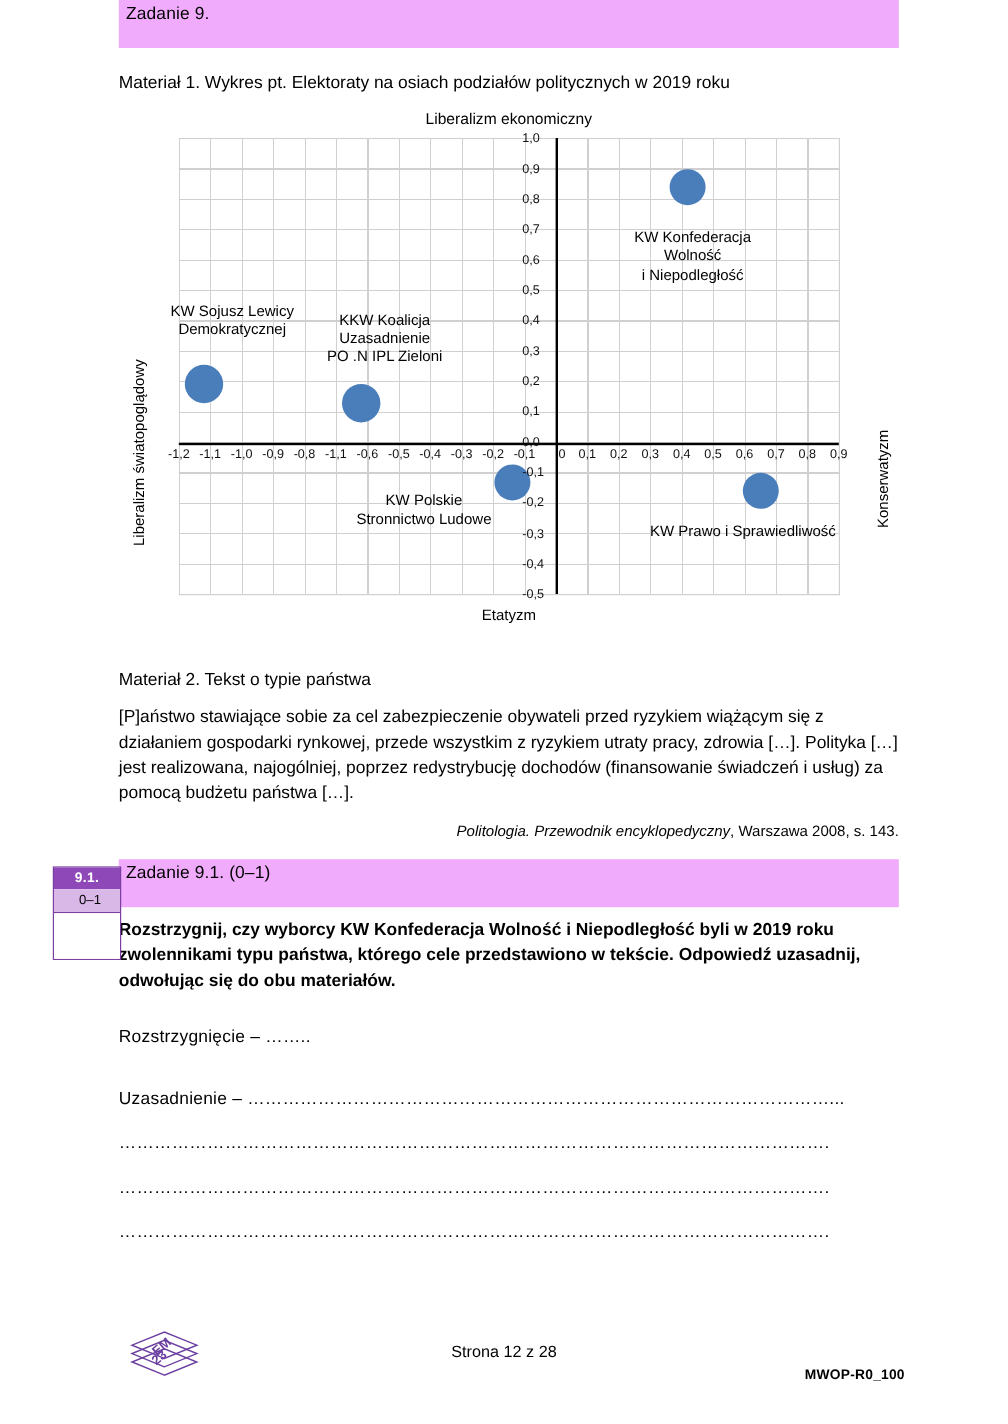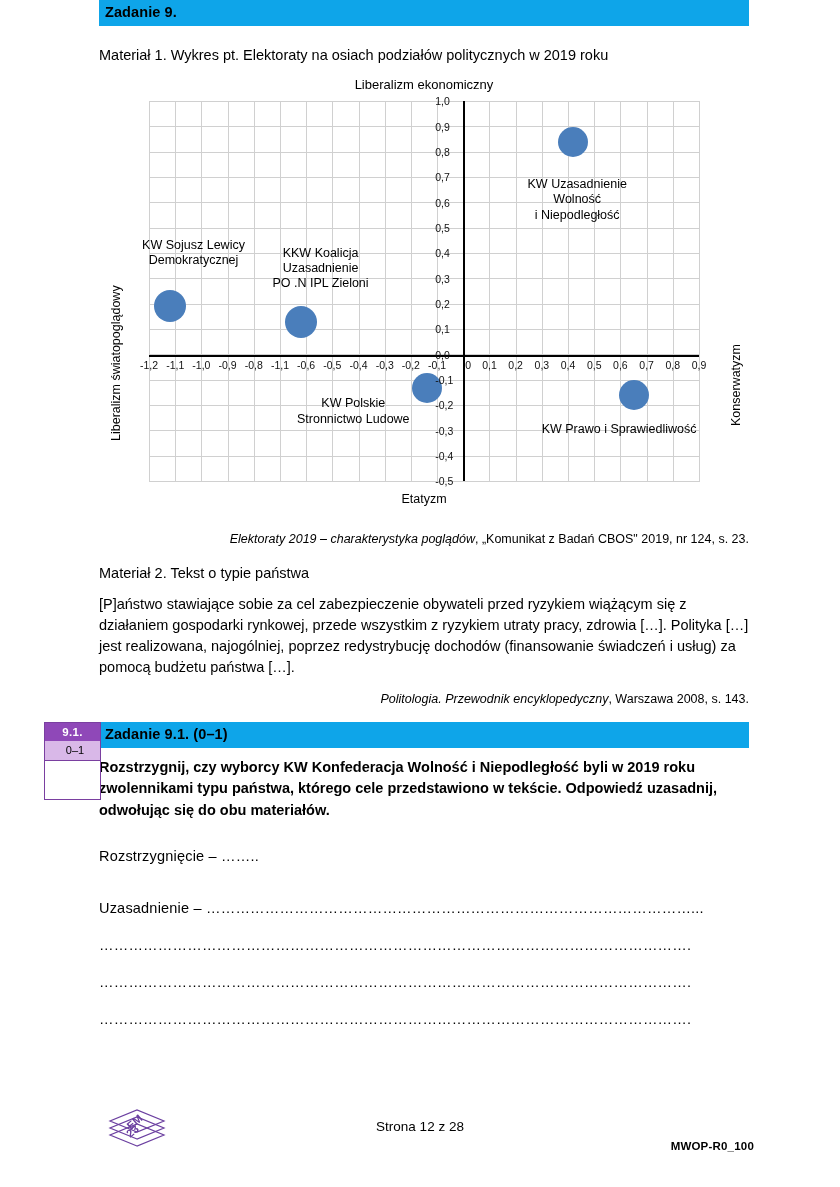--- a/index.html
+++ b/index.html
@@ -13,24 +13,24 @@
     overflow: hidden;
   }
 
   
   .page { position: relative; width: 840px; height: 1187px; }
 
   .content { position: absolute; left: 99px; top: 0; width: 650px; }
 
   
   .task-header {
-    background: #0ea5e9;
-    font-weight: bold;
-    font-size: 14.5px;
-    padding: 4px 6px 5px 6px;
+    background: #f0abfc;
+    font-weight: normal;
+    font-size: 14.5px;
+    padding: 4px 6px 19px 6px;
     line-height: 1.15;
     letter-spacing: 0.1px;
   }
 
   
   .material-line {
     font-size: 14.5px;
     line-height: 1.35;
   }
 
@@ -259,21 +259,21 @@
             <div class="point-label" style="left: 171.548px; top: 144.4px;">
               <div>KKW Koalicja</div>
               <div>Uzasadnienie</div>
               <div>PO .N IPL Zieloni</div>
             </div>
             <div class="point-label" style="left: 204.286px; top: 295.133px;">
               <div>KW Polskie</div>
               <div>Stronnictwo Ludowe</div>
             </div>
             <div class="point-label" style="left: 428.214px; top: 76px;">
-              <div>KW Uzasadnienie</div>
+              <div>KW Konfederacja</div>
               <div>Wolność</div>
               <div>i Niepodległość</div>
             </div>
             <div class="point-label" style="left: 470.119px; top: 320.467px;">
               <div>KW Prawo i Sprawiedliwość</div>
             </div>
           </div>
         <div id="xticks">
             <div class="tick tick-x" style="left: 0px; top: 257.333px;">-1,2</div>
             <div class="tick tick-x" style="left: 26.1905px; top: 257.333px;">-1,1</div>
@@ -314,21 +314,20 @@
             <div class="tick tick-y" style="left: 286.286px; top: 304px;">-0,2</div>
             <div class="tick tick-y" style="left: 286.286px; top: 329.333px;">-0,3</div>
             <div class="tick tick-y" style="left: 286.286px; top: 354.667px;">-0,4</div>
             <div class="tick tick-y" style="left: 286.286px; top: 380px;">-0,5</div>
           </div>
       </div>
 
       <div class="axis-title-bottom">Etatyzm</div>
     </div>
 
-    <div class="source"><i>Elektoraty 2019 – charakterystyka poglądów</i><span>, „Komunikat z Badań CBOS" 2019, nr 124, s. 23.</span></div>
 
     <div class="material-line" style="margin-top:18px;">Materiał 2. Tekst o typie państwa</div>
     <div class="para">[P]aństwo stawiające sobie za cel zabezpieczenie obywateli przed ryzykiem wiążącym się z działaniem gospodarki rynkowej, przede wszystkim z ryzykiem utraty pracy, zdrowia […]. Polityka […] jest realizowana, najogólniej, poprzez redystrybucję dochodów (finansowanie świadczeń i usług) za pomocą budżetu państwa […].</div>
     <div class="source2"><i>Politologia. Przewodnik encyklopedyczny</i><span>, Warszawa 2008, s. 143.</span></div>
 
     <div class="task-header" id="subtaskHeader" style="margin-top:16px;">Zadanie 9.1. (0–1)</div>
     <div class="q-body">Rozstrzygnij, czy wyborcy KW Konfederacja Wolność i Niepodległość byli w 2019 roku zwolennikami typu państwa, którego cele przedstawiono w tekście. Odpowiedź uzasadnij, odwołując się do obu materiałów.</div>
 
     <div class="ans-line" style="margin-top:26px;">Rozstrzygnięcie – ……..</div>
     <div class="ans-line">Uzasadnienie – ………………………………………………………………………………………...</div>

